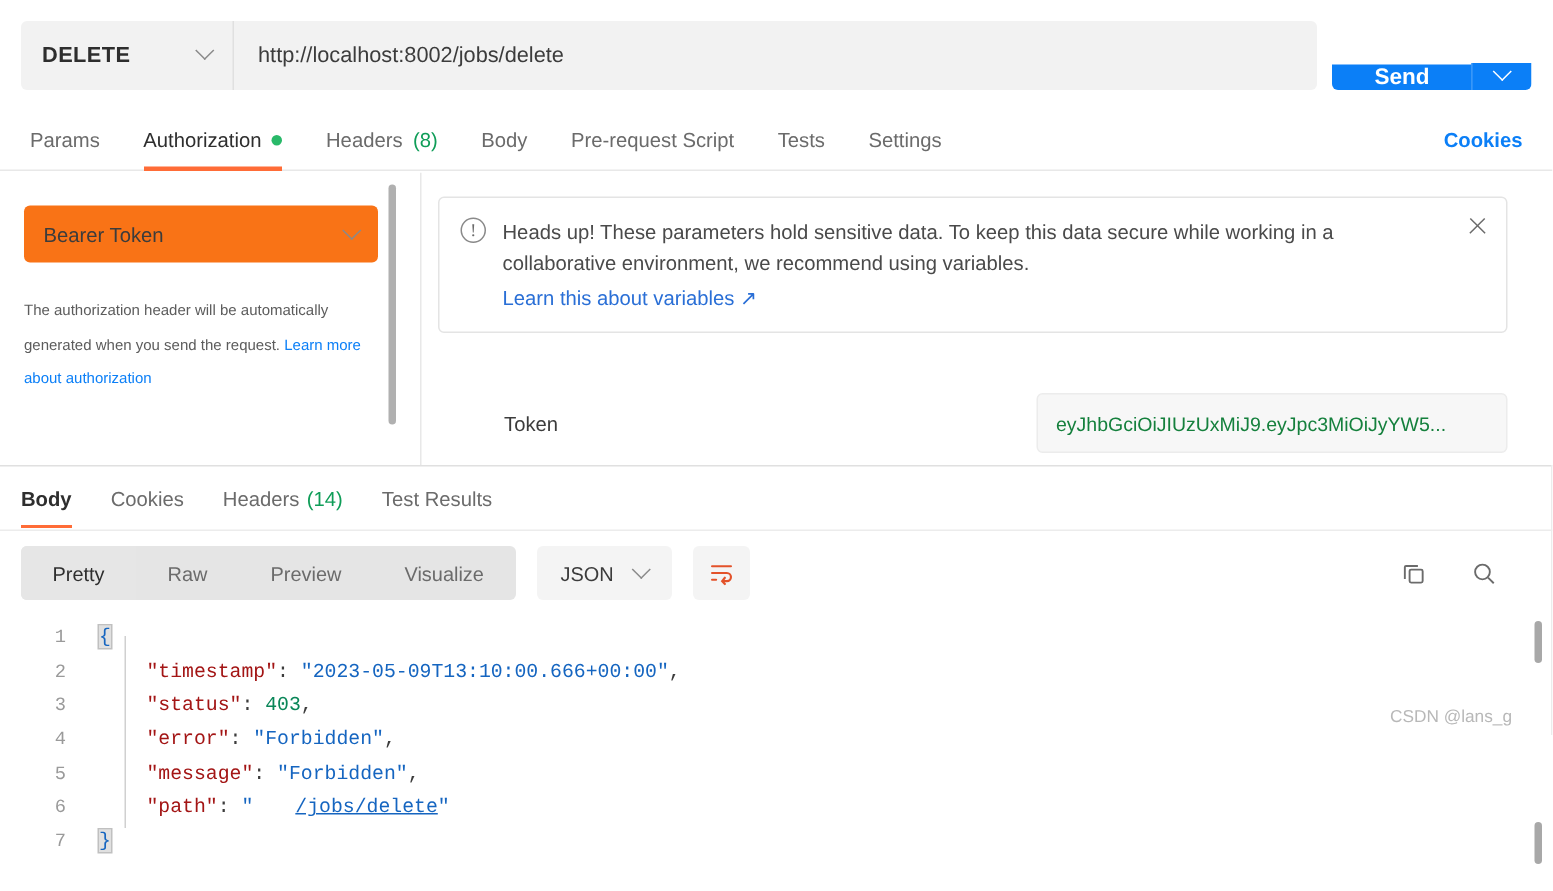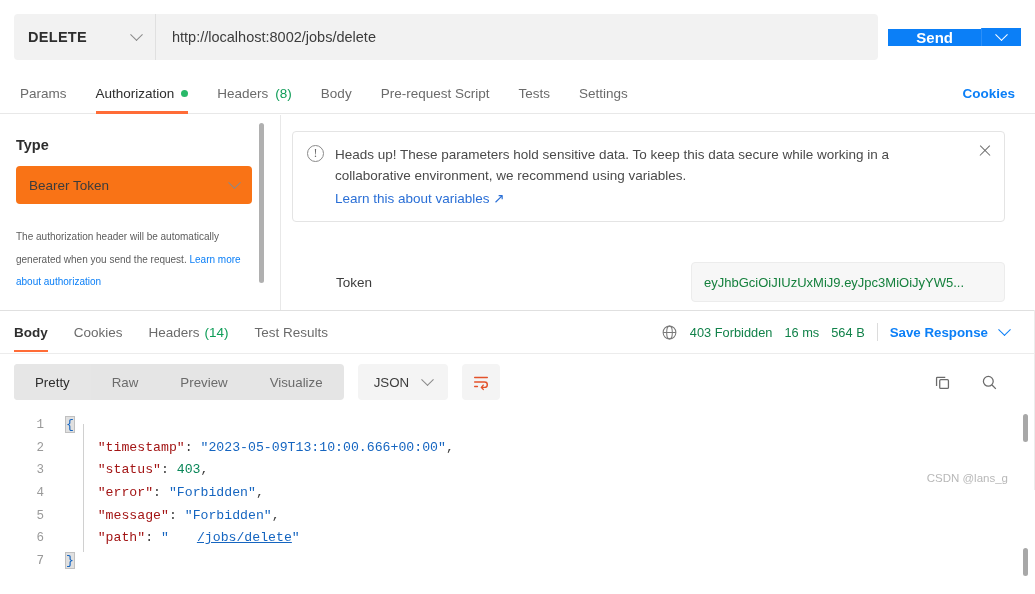--- a/index.html
+++ b/index.html
@@ -26,21 +26,21 @@
     width: 142px; height: 46px; padding: 0 14px;
     border-right: 1px solid #e0e0e0; cursor: pointer; flex: none;
   }
   .method-label { font-size: 14.5px; font-weight: bold; color: #2e2e2e; letter-spacing: .3px; }
   .url-input {
     flex: 1 1 auto; height: 46px; border: none; outline: none; background: transparent;
     font-size: 14.5px; color: #3c3c3c; padding: 0 16px;
     font-family: "Liberation Sans", sans-serif;
   }
   .send-wrap {
-    display: flex; align-items: center; height: 46px; border-radius: 4px;
+    display: flex; align-items: flex-end; height: 46px; border-radius: 4px;
     overflow: hidden; flex: none;
   }
   .send-btn {
     background: #0b7ff7; color: #fff; border: none; outline: none; cursor: pointer;
     font-size: 15px; font-weight: bold; padding: 0 28px;
     font-family: "Liberation Sans", sans-serif;
   }
   .send-caret {
     background: #0b7ff7; width: 40px; display: flex; align-items: center;
     justify-content: center; cursor: pointer; border-left: 1px solid #2b8ff8;
@@ -247,21 +247,20 @@
       <span>Tests</span>
     </div>
     <div class="rtab">
       <span>Settings</span>
     </div>
     <div class="cookies-link">Cookies</div>
   </div>
 
   <div class="auth-pane">
     <div class="auth-left">
-      <h3>Type</h3>
       <div class="type-select">
         <span>Bearer Token</span>
         <span style="color:#8a8a8a;"><i class="chev"></i></span>
       </div>
       <div class="auth-desc">
         <span>The authorization header will be automatically generated when you send the request.</span>
         <a href="#">Learn more about authorization</a>
       </div>
       <div class="vscroll" style="top:8px; height:160px;"></div>
     </div>
@@ -292,33 +291,20 @@
       <span>Cookies</span>
     </div>
     <div class="rstab">
       <span>Headers</span>
       <span class="cnt">(14)</span>
     </div>
     <div class="rstab">
       <span>Test Results</span>
     </div>
 
-    <div class="meta">
-      <svg class="globe" viewBox="0 0 24 24" fill="none" stroke="currentColor" stroke-width="1.5">
-        <circle cx="12" cy="12" r="9"></circle>
-          <ellipse cx="12" cy="12" rx="4" ry="9"></ellipse>
-          <path d="M3 12h18"></path>
-      </svg>
-      <span class="meta-item">403 Forbidden</span>
-      <span class="meta-item">16 ms</span>
-      <span class="meta-item">564 B</span>
-      <span class="meta-sep"></span>
-      <span class="save-resp">Save Response</span>
-      <span style="color:#0b7ff7;"><i class="chev"></i></span>
-    </div>
   </div>
 
   <div class="view-bar">
     <div class="seg">
       <button class="seg-btn active">Pretty</button>
       <button class="seg-btn">Raw</button>
       <button class="seg-btn">Preview</button>
       <button class="seg-btn">Visualize</button>
     </div>
     <div class="fmt-select">

